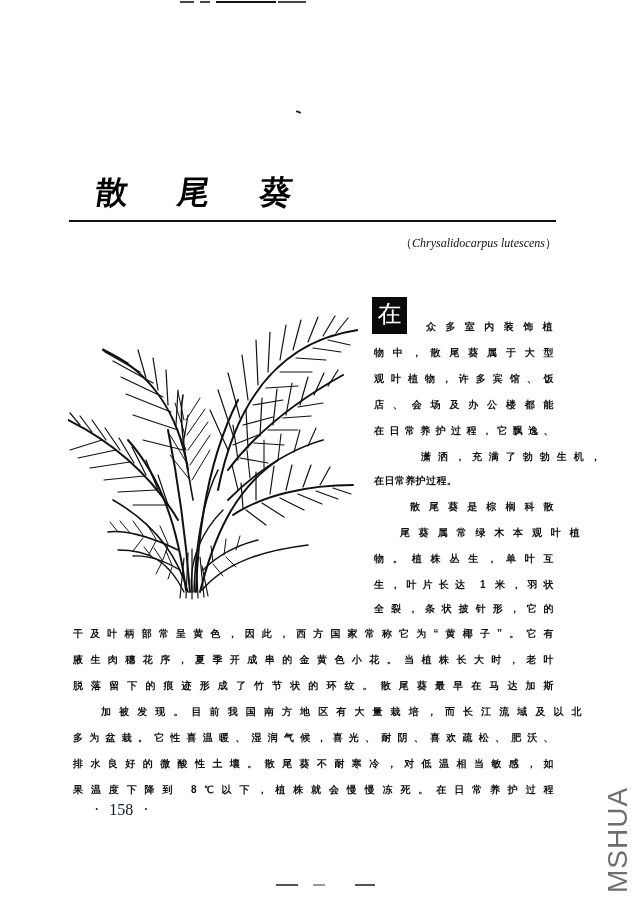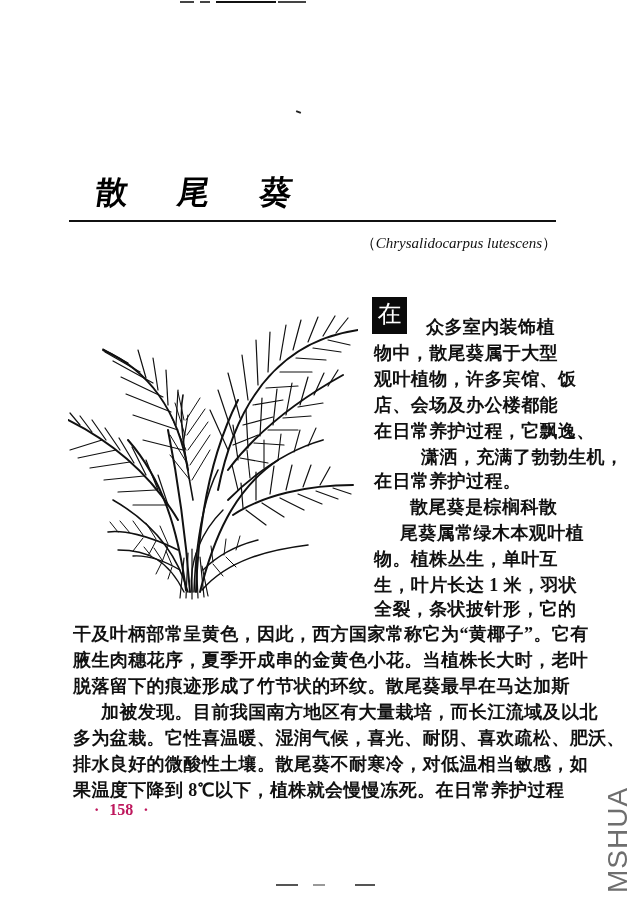--- a/index.html
+++ b/index.html
@@ -60,21 +60,21 @@
       top: 220px;
       width: 487px;
       height: 2px;
       background: #111;
     }
     .subtitle {
       position: absolute;
       right: 80px;
       top: 232px;
       font-family: "Liberation Serif", serif;
-      font-size: 15px;
+      font-size: 12px;
       line-height: 22px;
       color: #111;
     }
     .subtitle .latin {
       font-style: italic;
     }
     .illustration {
       position: absolute;
       left: 68px;
       top: 300px;
@@ -89,22 +89,22 @@
       height: 37px;
       background: #0a0a0a;
       color: #ffffff;
       font-family: "DejaVu Sans", sans-serif;
       font-size: 24px;
       line-height: 34px;
       text-align: center;
     }
     .text-line {
       position: absolute;
-      font-family: Liberation Serif, serif;
-      font-size: 18px;
+      font-family: Liberation Sans, sans-serif;
+      font-size: 10px;
       line-height: 22px;
       white-space: nowrap;
       color: #111;
       font-weight: bold;
       letter-spacing: 0.4px;
     }
     .col-right {
       left: 374px;
       width: 180px;
       text-align: justify;
@@ -115,22 +115,22 @@
       width: 481px;
       text-align: justify;
       text-align-last: justify;
     }
     .page-number {
       position: absolute;
       left: 94px;
       top: 801px;
       font-family: "Liberation Serif", serif;
       font-size: 16px;
-      font-weight: bold;
-      color: #be185d;
+      font-weight: normal;
+      color: #0f172a;
       word-spacing: 6px;
     }
     .bottom-artifact {
       position: absolute;
       top: 884px;
       height: 2px;
       background: #555;
     }
     .watermark {
       position: absolute;

